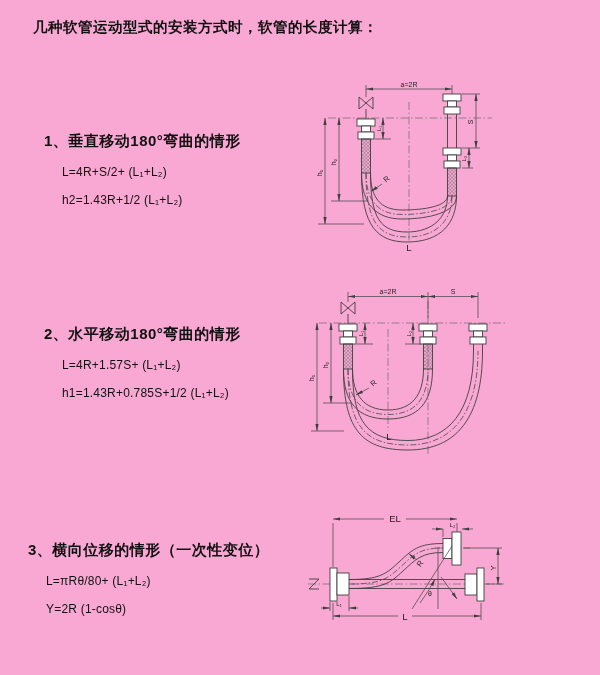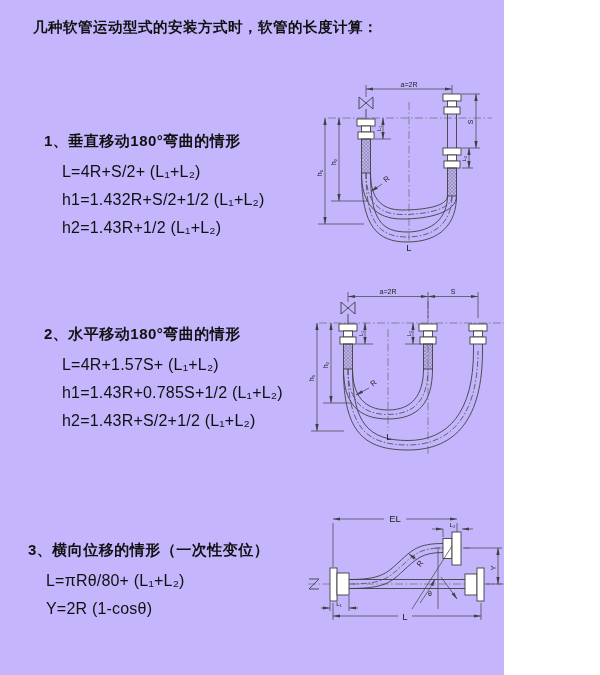--- a/index.html
+++ b/index.html
@@ -1,21 +1,21 @@
 <!DOCTYPE html>
 <html><head>
 <meta charset="utf-8">
 <style>
   html,body{margin:0;padding:0;background:#fff;}
   body{width:600px;height:675px;font-family:"Liberation Sans",sans-serif;}
-  .page{position:relative;width:504px;height:675px;background:#c4b5fd;overflow:hidden;color:#151515;}
+  .page{position:relative;width:600px;height:675px;background:#f9a8d4;overflow:hidden;color:#151515;}
   .title{position:absolute;left:33px;top:18px;font-size:14.5px;font-weight:bold;letter-spacing:0.5px;color:#111;}
   .text-block{position:absolute;color:#111;}
   .text-block .heading{font-size:15px;font-weight:bold;line-height:20px;margin-bottom:7px;letter-spacing:0.5px;margin-top:24px;}
-  .text-block .formula{font-size:16px;line-height:28px;padding-left:18px;letter-spacing:0.2px;white-space:nowrap;}
+  .text-block .formula{font-size:12px;line-height:28px;padding-left:18px;letter-spacing:0.2px;white-space:nowrap;}
   .s1{left:44px;top:107px;}
   .s2{left:44px;top:300px;}
   .s3{left:28px;top:516px;}
   svg.diag{position:absolute;overflow:visible;}
   .d1{left:312px;top:76px;}
   .d2{left:306px;top:281px;}
   .d3{left:300px;top:505px;}
   svg .ln{stroke:#3f3f3f;stroke-width:0.9;fill:none;}
   svg .cl{stroke:#6a6a6a;stroke-width:0.7;fill:none;stroke-dasharray:8 2.5 1.5 2.5;}
   svg .hd{stroke:#4a4a4a;stroke-width:0.8;fill:none;stroke-dasharray:6 2 1.5 2;}
@@ -42,29 +42,27 @@
         <path d="M0,3.5 L3.5,0 M0,0 L3.5,3.5" stroke="#6e6e6e" stroke-width="0.5"></path>
       </pattern>
     </defs>
   </svg>
 
   <div class="title">几种软管运动型式的安装方式时，软管的长度计算：</div>
 
   <section class="text-block s1">
     <div class="heading">1、垂直移动180°弯曲的情形</div>
     <div class="formula">L=4R+S/2+ (L₁+L₂)</div>
-    <div class="formula">h1=1.432R+S/2+1/2 (L₁+L₂)</div>
     <div class="formula">h2=1.43R+1/2 (L₁+L₂)</div>
   </section>
 
   <section class="text-block s2">
     <div class="heading">2、水平移动180°弯曲的情形</div>
     <div class="formula">L=4R+1.57S+ (L₁+L₂)</div>
     <div class="formula">h1=1.43R+0.785S+1/2 (L₁+L₂)</div>
-    <div class="formula">h2=1.43R+S/2+1/2 (L₁+L₂)</div>
   </section>
 
   <section class="text-block s3">
     <div class="heading">3、横向位移的情形（一次性变位）</div>
     <div class="formula">L=πRθ/80+ (L₁+L₂)</div>
     <div class="formula">Y=2R (1-cosθ)</div>
   </section>
 
   <svg class="diag d1" width="262" height="182" viewBox="0 0 262 182">
     <g>

